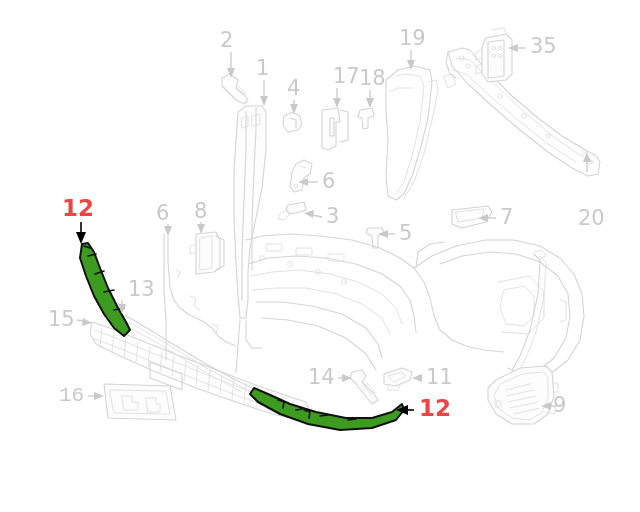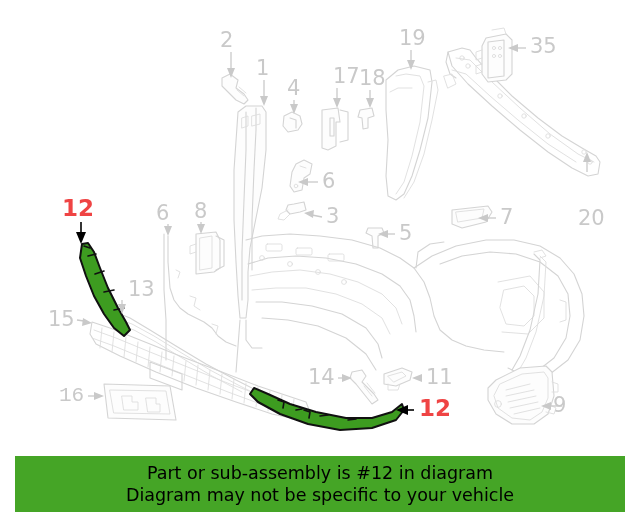--- a/index.html
+++ b/index.html
@@ -472,18 +472,14 @@
   <div class="callout" style="left:128px; top:279px;">13</div>
   <div class="callout" style="left:48px;  top:309px;">15</div>
   <div class="callout" style="left:59px;  top:385px;font-family:Liberation Mono, monospace;">16</div>
   <div class="callout" style="left:308px; top:367px;">14</div>
   <div class="callout" style="left:426px; top:367px;">11</div>
   <div class="callout" style="left:553px; top:395px;">9</div>
 
   <div class="callout highlight" style="left:62px;  top:197px;">12</div>
   <div class="callout highlight" style="left:419px; top:397px;">12</div>
 
-  <div id="footer-banner">
-    <div class="banner-line">Part or sub-assembly is #12 in diagram</div>
-    <div class="banner-line">Diagram may not be specific to your vehicle</div>
-  </div>
 
 </div>
 
 </body></html>

